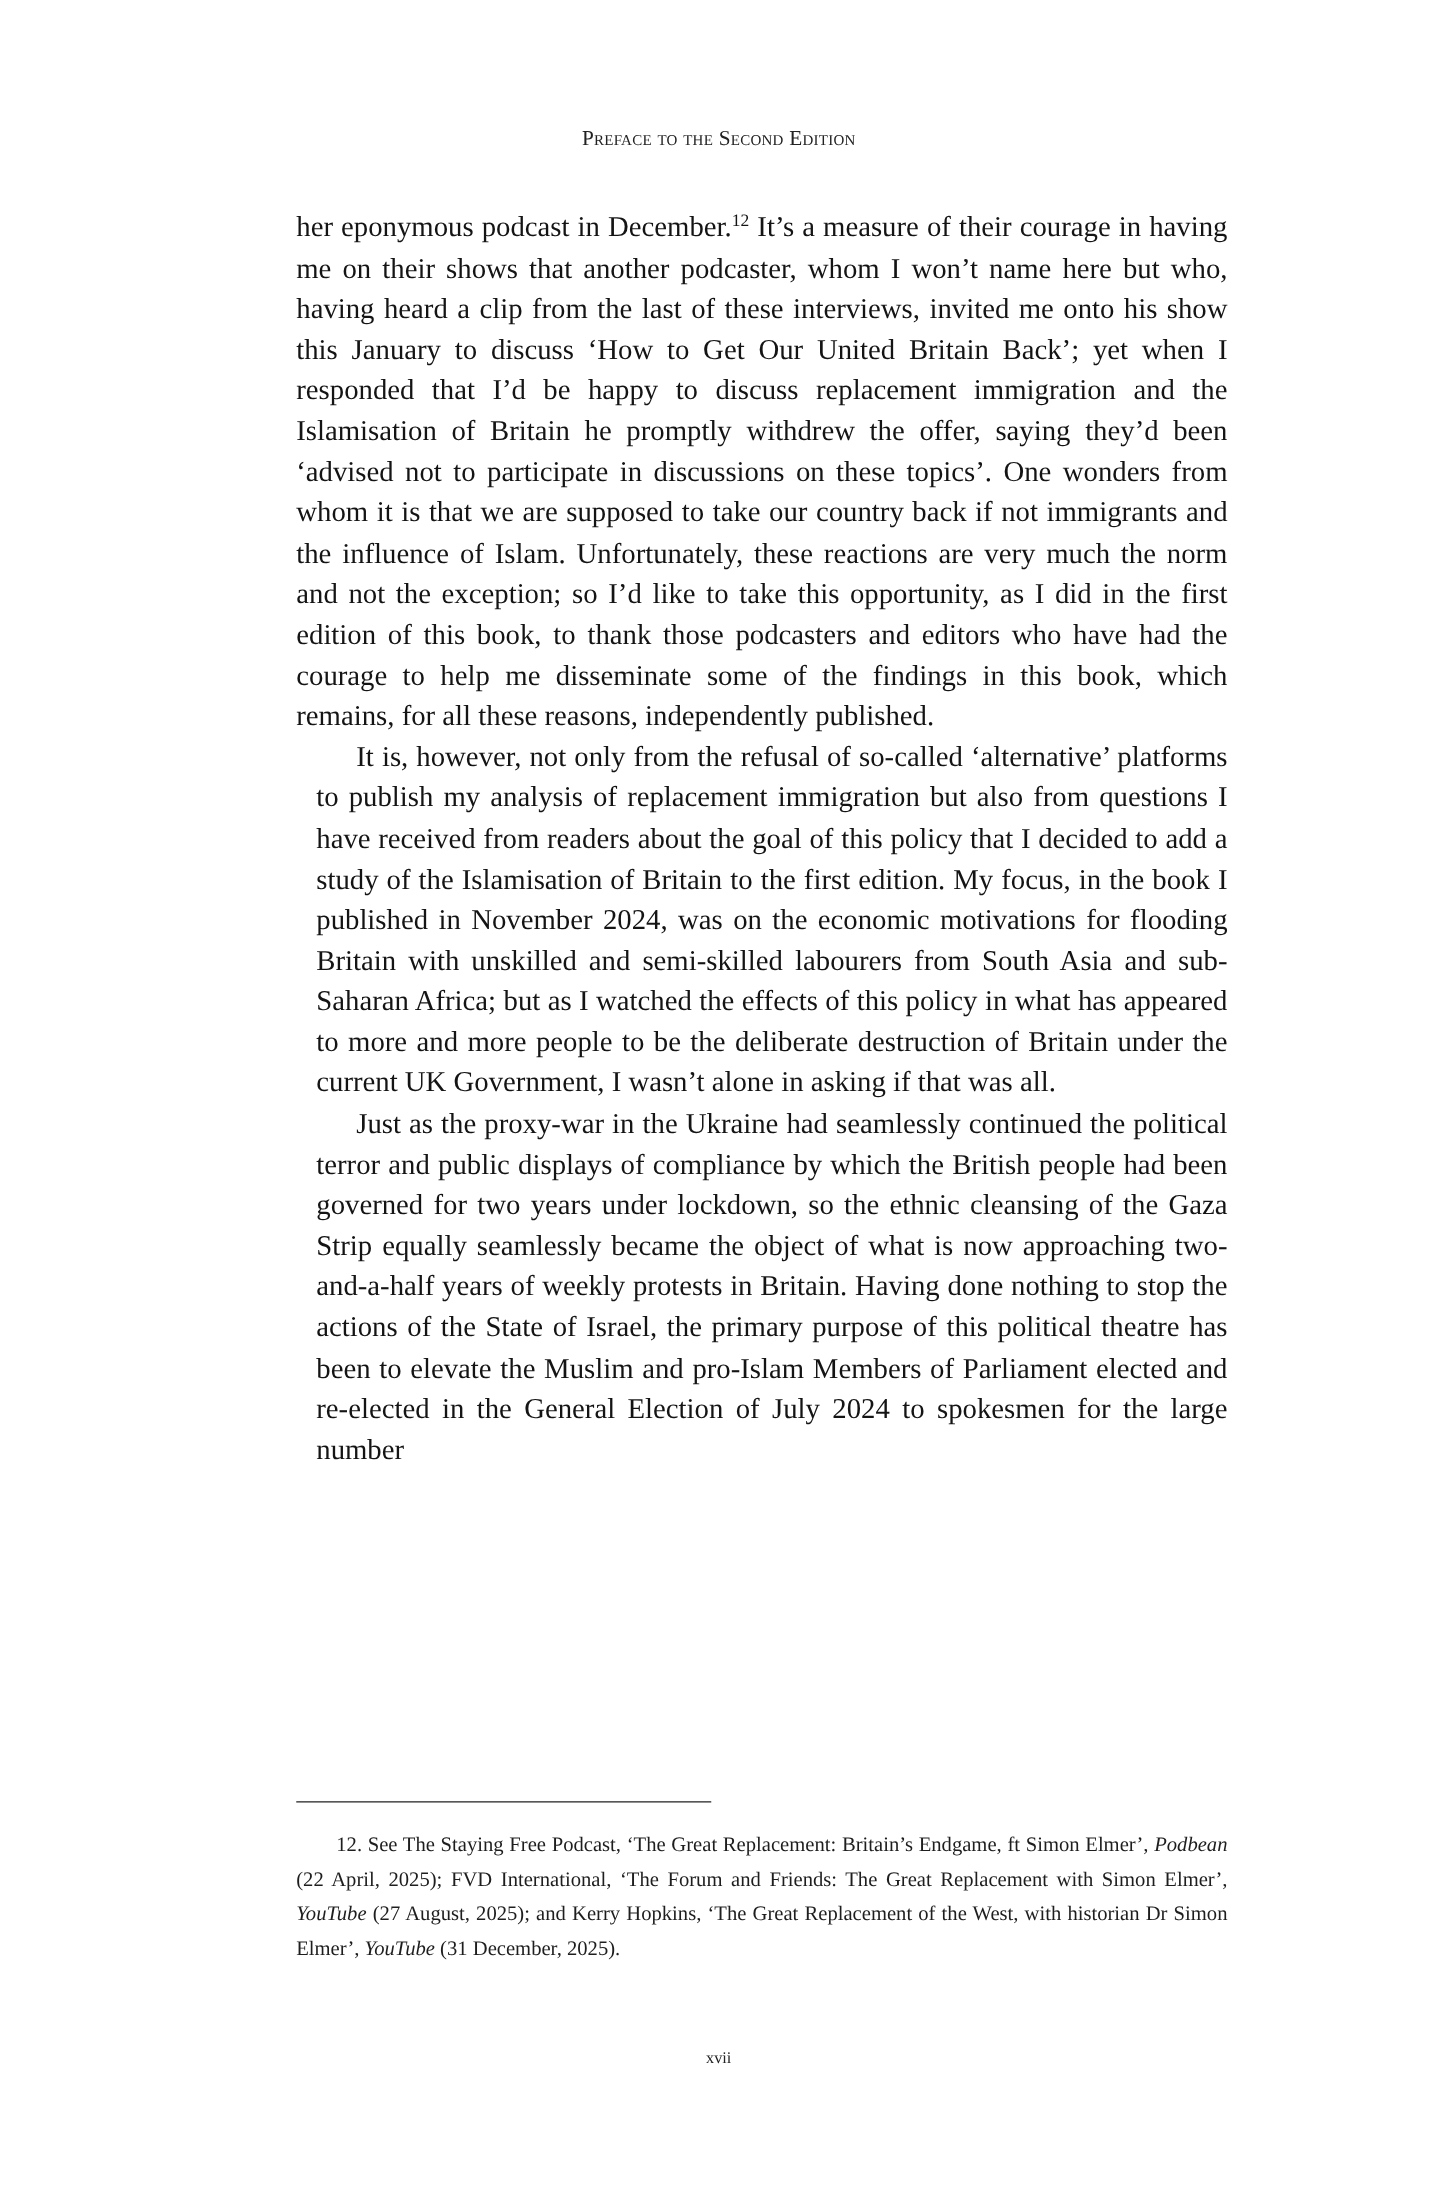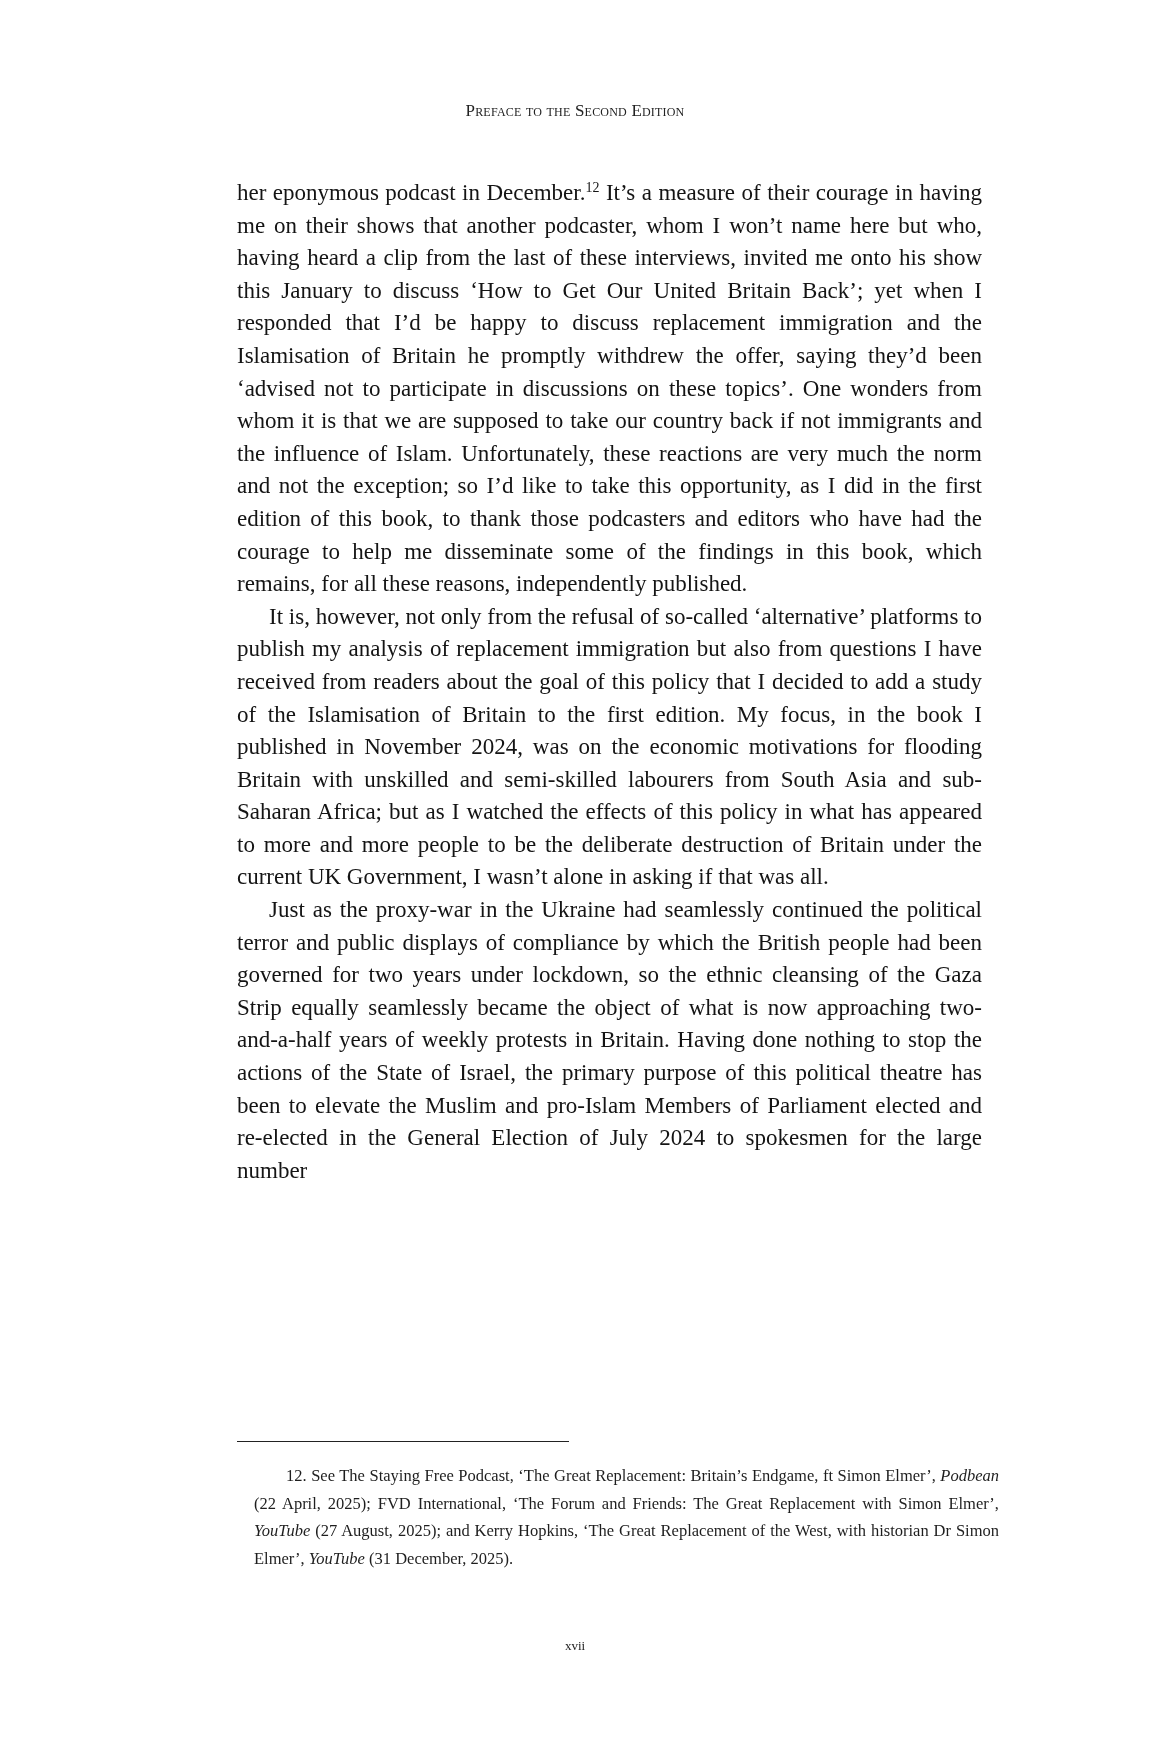--- a/index.html
+++ b/index.html
@@ -3,30 +3,30 @@
   <meta charset="utf-8">
   <style>
     html, body { margin: 0; padding: 0; background: #ffffff; }
     body { width: 1150px; height: 1750px; position: relative; overflow: hidden; }
     .page { position: absolute; left: 0; top: 0; width: 970px; height: 1750px; background: #fff; color: #1a1a1a; }
     .running-head {
       position: absolute; top: 101px; left: 0; width: 1150px; text-align: center;
       font-family: "Liberation Serif", serif; font-size: 17px; font-variant: small-caps; letter-spacing: 0.2px; color: #222;
     }
     .body-text {
-      position: absolute; left: 237px; top: 177px; width: 745px;
+      position: absolute; left: 237px; top: 166px; width: 745px;
       font-family: "Liberation Serif", serif; font-size: 23px; line-height: 32.6px; color: #141414;
     }
     .body-text p { margin: 0; text-align: justify; hyphens: none; }
-    .body-text p.indent { text-indent: 32px; }
+    .body-text p.indent { text-indent: 32px; margin-left: 16px; }
     .body-text sup { font-size: 14px; line-height: 0; vertical-align: 8px; }
     .fn-rule { position: absolute; left: 237px; top: 1441px; width: 332px; border-top: 1.5px solid #222; }
     .footnotes {
       position: absolute; left: 237px; top: 1462px; width: 745px;
-      font-family: "Liberation Serif", serif; font-size: 16.5px; line-height: 27.5px; color: #1e1e1e; margin-left: 17px;
+      font-family: "Liberation Serif", serif; font-size: 16.5px; line-height: 27.5px; color: #1e1e1e;
     }
     .footnotes p { margin: 0; text-align: justify; text-indent: 32px; }
     .footnotes em { font-style: italic; }
     .folio { position: absolute; top: 1638px; left: 0; width: 1150px; text-align: center; font-family: "Liberation Serif", serif; font-size: 13px; color: #222; }
   </style>
 </head>
 <body>
 
 <div class="page">
   <div class="running-head">Preface to the Second Edition</div>

